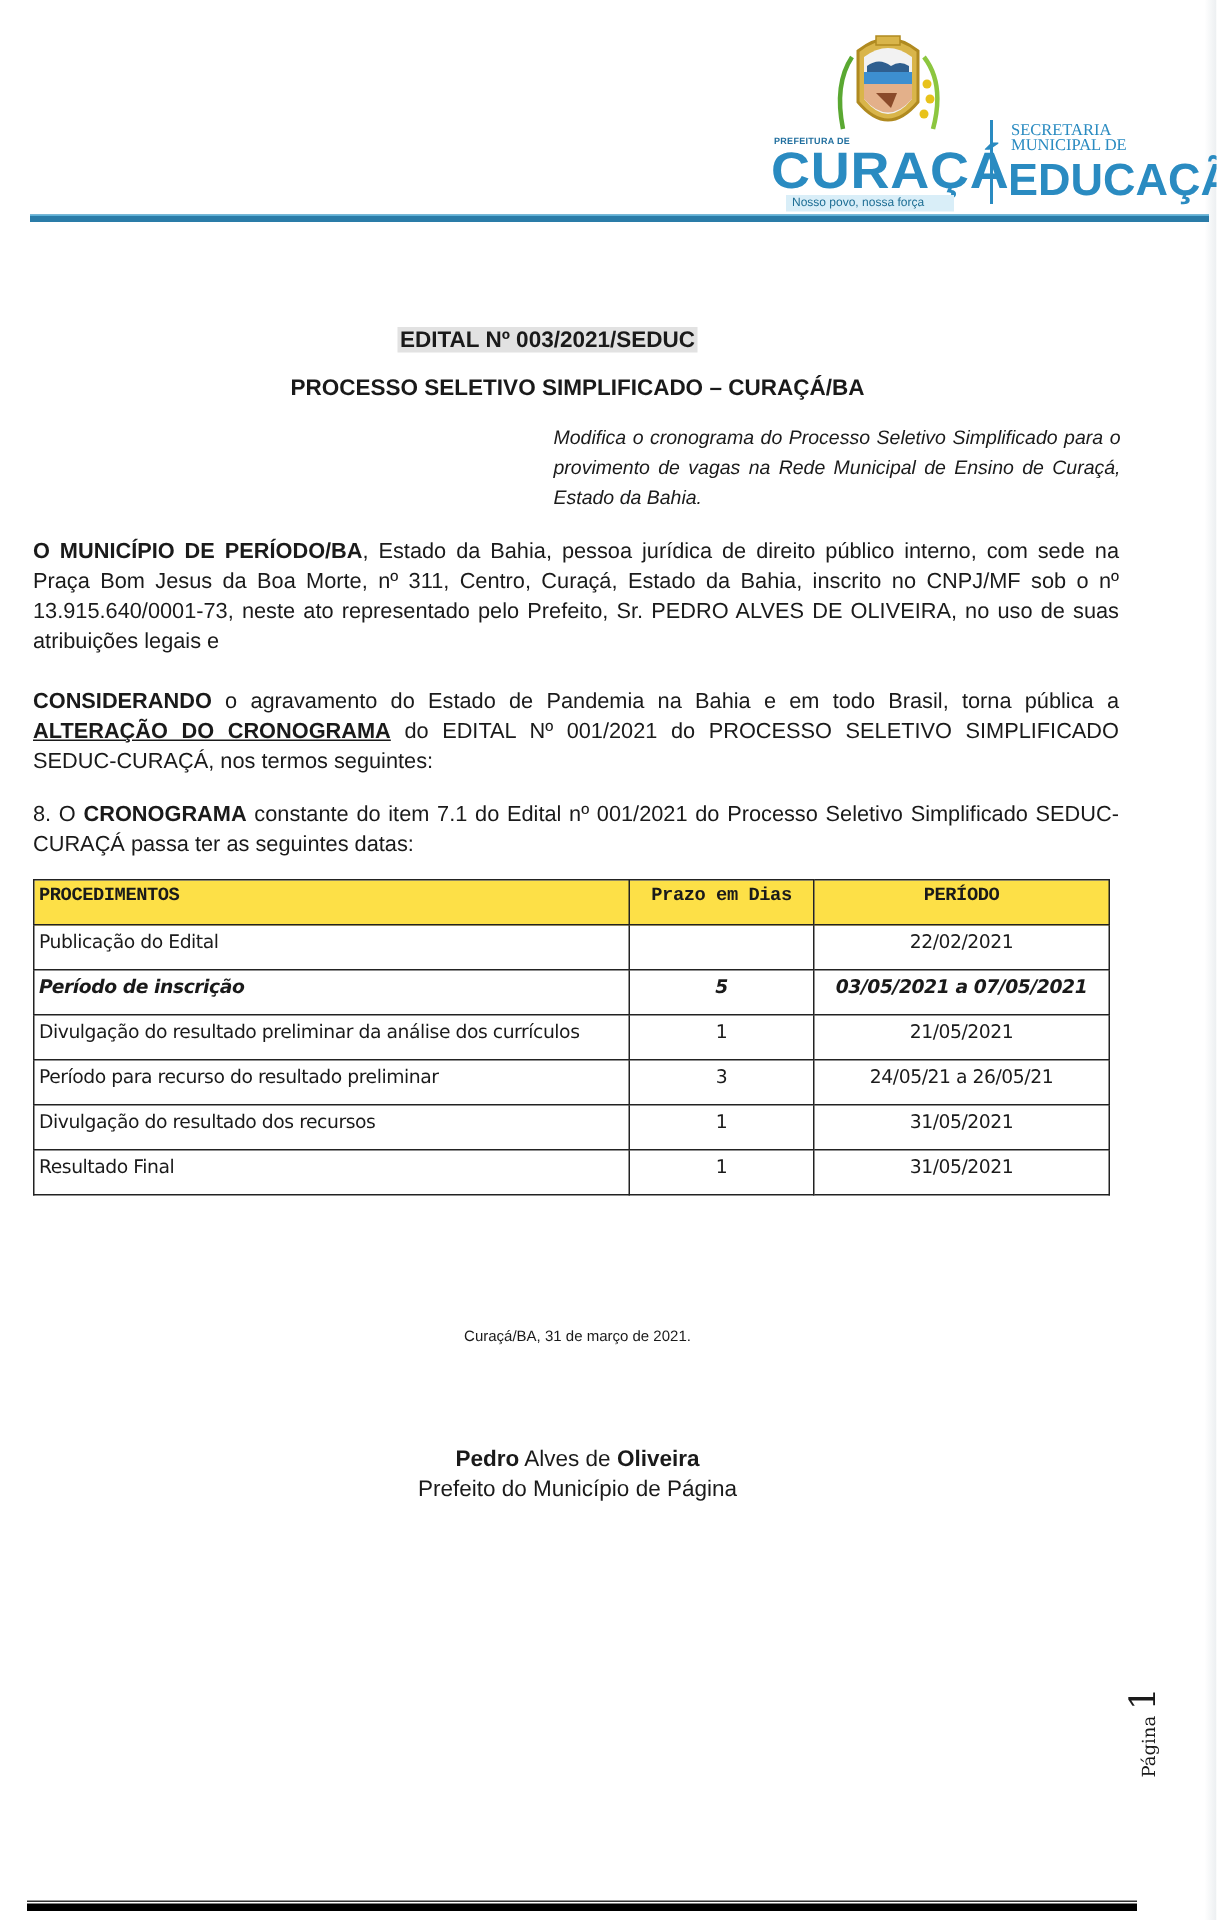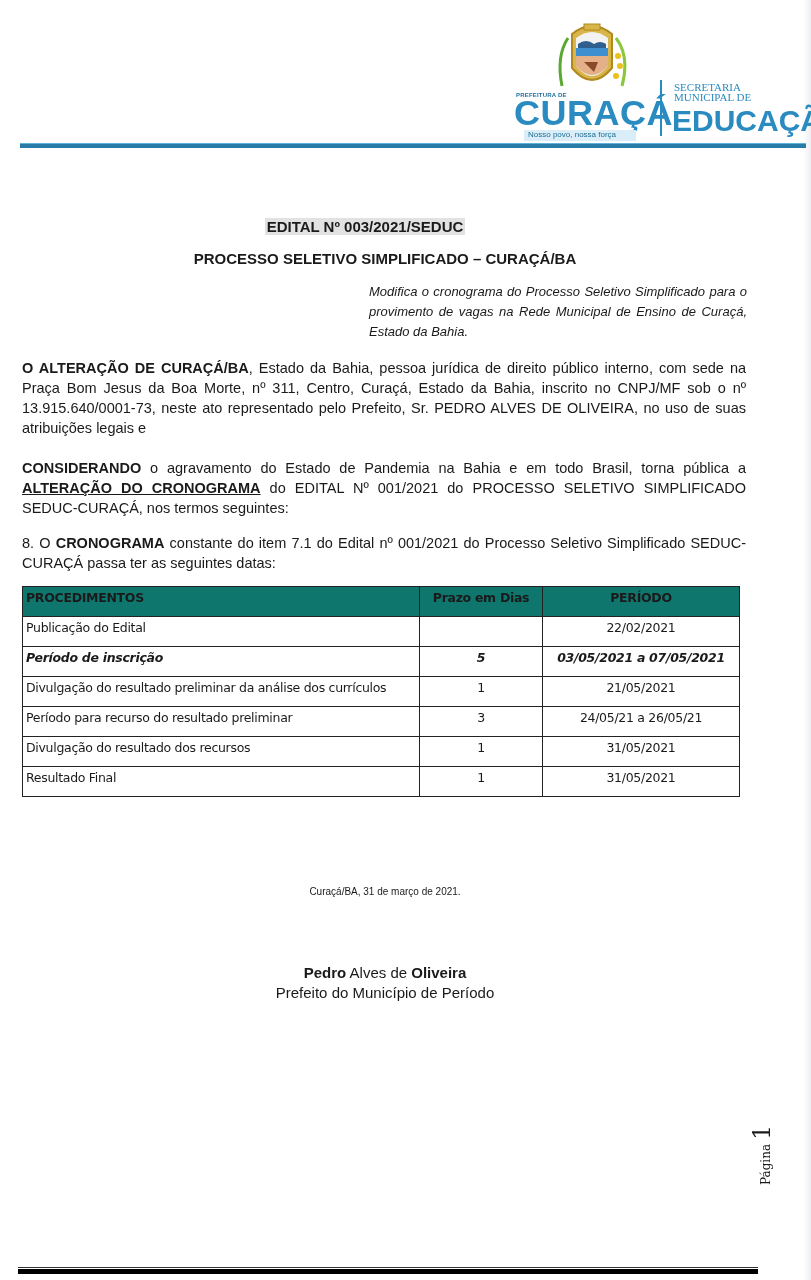--- a/index.html
+++ b/index.html
@@ -29,21 +29,21 @@
   .para { position:absolute; left:22px; width:724px; font-size:14.5px; line-height:20px; text-align:justify; }
   .p1 { top:358px; }
   .p2 { top:458px; }
   .p3 { top:533px; }
   b.u { text-decoration:underline; }
 
   
   table.crono { position:absolute; left:22px; top:586px; width:718px; border-collapse:collapse;
                 font-family:"DejaVu Sans", sans-serif; font-size:12.5px; }
   table.crono td, table.crono th { border:1.6px solid #222; padding:3px 3px 5px 3px; vertical-align:top; height:21px; letter-spacing:-0.3px; }
-  table.crono th { background:#0f766e; font-weight:bold; }
+  table.crono th { background:#fde047; font-weight:bold;font-family:Liberation Mono, monospace; }
   table.crono th.c1 { text-align:left; }
   .c1 { width:390px; text-align:left; }
   .c2 { width:116px; text-align:center; }
   .c3 { text-align:center; }
   tr.bold td { font-weight:bold;font-style:italic; }
 
   .local-date { position:absolute; left:0; width:770px; top:886px; text-align:center; font-size:10px; }
   .sig-name { position:absolute; left:0; width:770px; top:964px; text-align:center; font-size:15px; }
   .sig-role { position:absolute; left:0; width:770px; top:984px; text-align:center; font-size:15px; }
 
@@ -84,21 +84,21 @@
     <div>MUNICIPAL DE</div>
   </div>
   <div class="educacao">EDUCAÇÃO</div>
 </div>
 <div class="header-rule"></div>
 
 <div class="edital-title"><span>EDITAL Nº 003/2021/SEDUC</span></div>
 <div class="process-title">PROCESSO SELETIVO SIMPLIFICADO – CURAÇÁ/BA</div>
 <div class="ementa">Modifica o cronograma do Processo Seletivo Simplificado para o provimento de vagas na Rede Municipal de Ensino de Curaçá, Estado da Bahia.</div>
 
-<div class="para p1"><b>O ALTERAÇÃO DE CURAÇÁ/BA</b><span>, Estado da Bahia, pessoa jurídica de direito público interno, com sede na Praça Bom Jesus da Boa Morte, nº 311, Centro, Curaçá, Estado da Bahia, inscrito no CNPJ/MF sob o nº 13.915.640/0001-73, neste ato representado pelo Prefeito, Sr. PEDRO ALVES DE OLIVEIRA, no uso de suas atribuições legais e</span></div>
+<div class="para p1"><b>O MUNICÍPIO DE PERÍODO/BA</b><span>, Estado da Bahia, pessoa jurídica de direito público interno, com sede na Praça Bom Jesus da Boa Morte, nº 311, Centro, Curaçá, Estado da Bahia, inscrito no CNPJ/MF sob o nº 13.915.640/0001-73, neste ato representado pelo Prefeito, Sr. PEDRO ALVES DE OLIVEIRA, no uso de suas atribuições legais e</span></div>
 
 <div class="para p2"><b>CONSIDERANDO</b><span> o agravamento do Estado de Pandemia na Bahia e em todo Brasil, torna pública a </span><b class="u">ALTERAÇÃO DO CRONOGRAMA</b><span> do EDITAL Nº 001/2021 do PROCESSO SELETIVO SIMPLIFICADO SEDUC-CURAÇÁ, nos termos seguintes:</span></div>
 
 <div class="para p3"><span>8. O </span><b>CRONOGRAMA</b><span> constante do item 7.1 do Edital nº 001/2021 do Processo Seletivo Simplificado SEDUC-CURAÇÁ passa ter as seguintes datas:</span></div>
 
 <table class="crono">
   <thead>
     <tr>
       <th class="c1">PROCEDIMENTOS</th>
       <th class="c2">Prazo em Dias</th>
@@ -134,17 +134,17 @@
       <tr>
         <td class="c1">Resultado Final</td>
         <td class="c2">1</td>
         <td class="c3">31/05/2021</td>
       </tr>
     </tbody>
 </table>
 
 <div class="local-date">Curaçá/BA, 31 de março de 2021.</div>
 <div class="sig-name"><b>Pedro</b><span> Alves de </span><b>Oliveira</b></div>
-<div class="sig-role">Prefeito do Município de Período</div>
+<div class="sig-role">Prefeito do Município de Página</div>
 
 <div class="page-num"><span class="lbl">Página </span><span class="num">1</span></div>
 <div class="footer-rule-thin"></div>
 <div class="footer-rule-thick"></div>
 
 </body></html>

